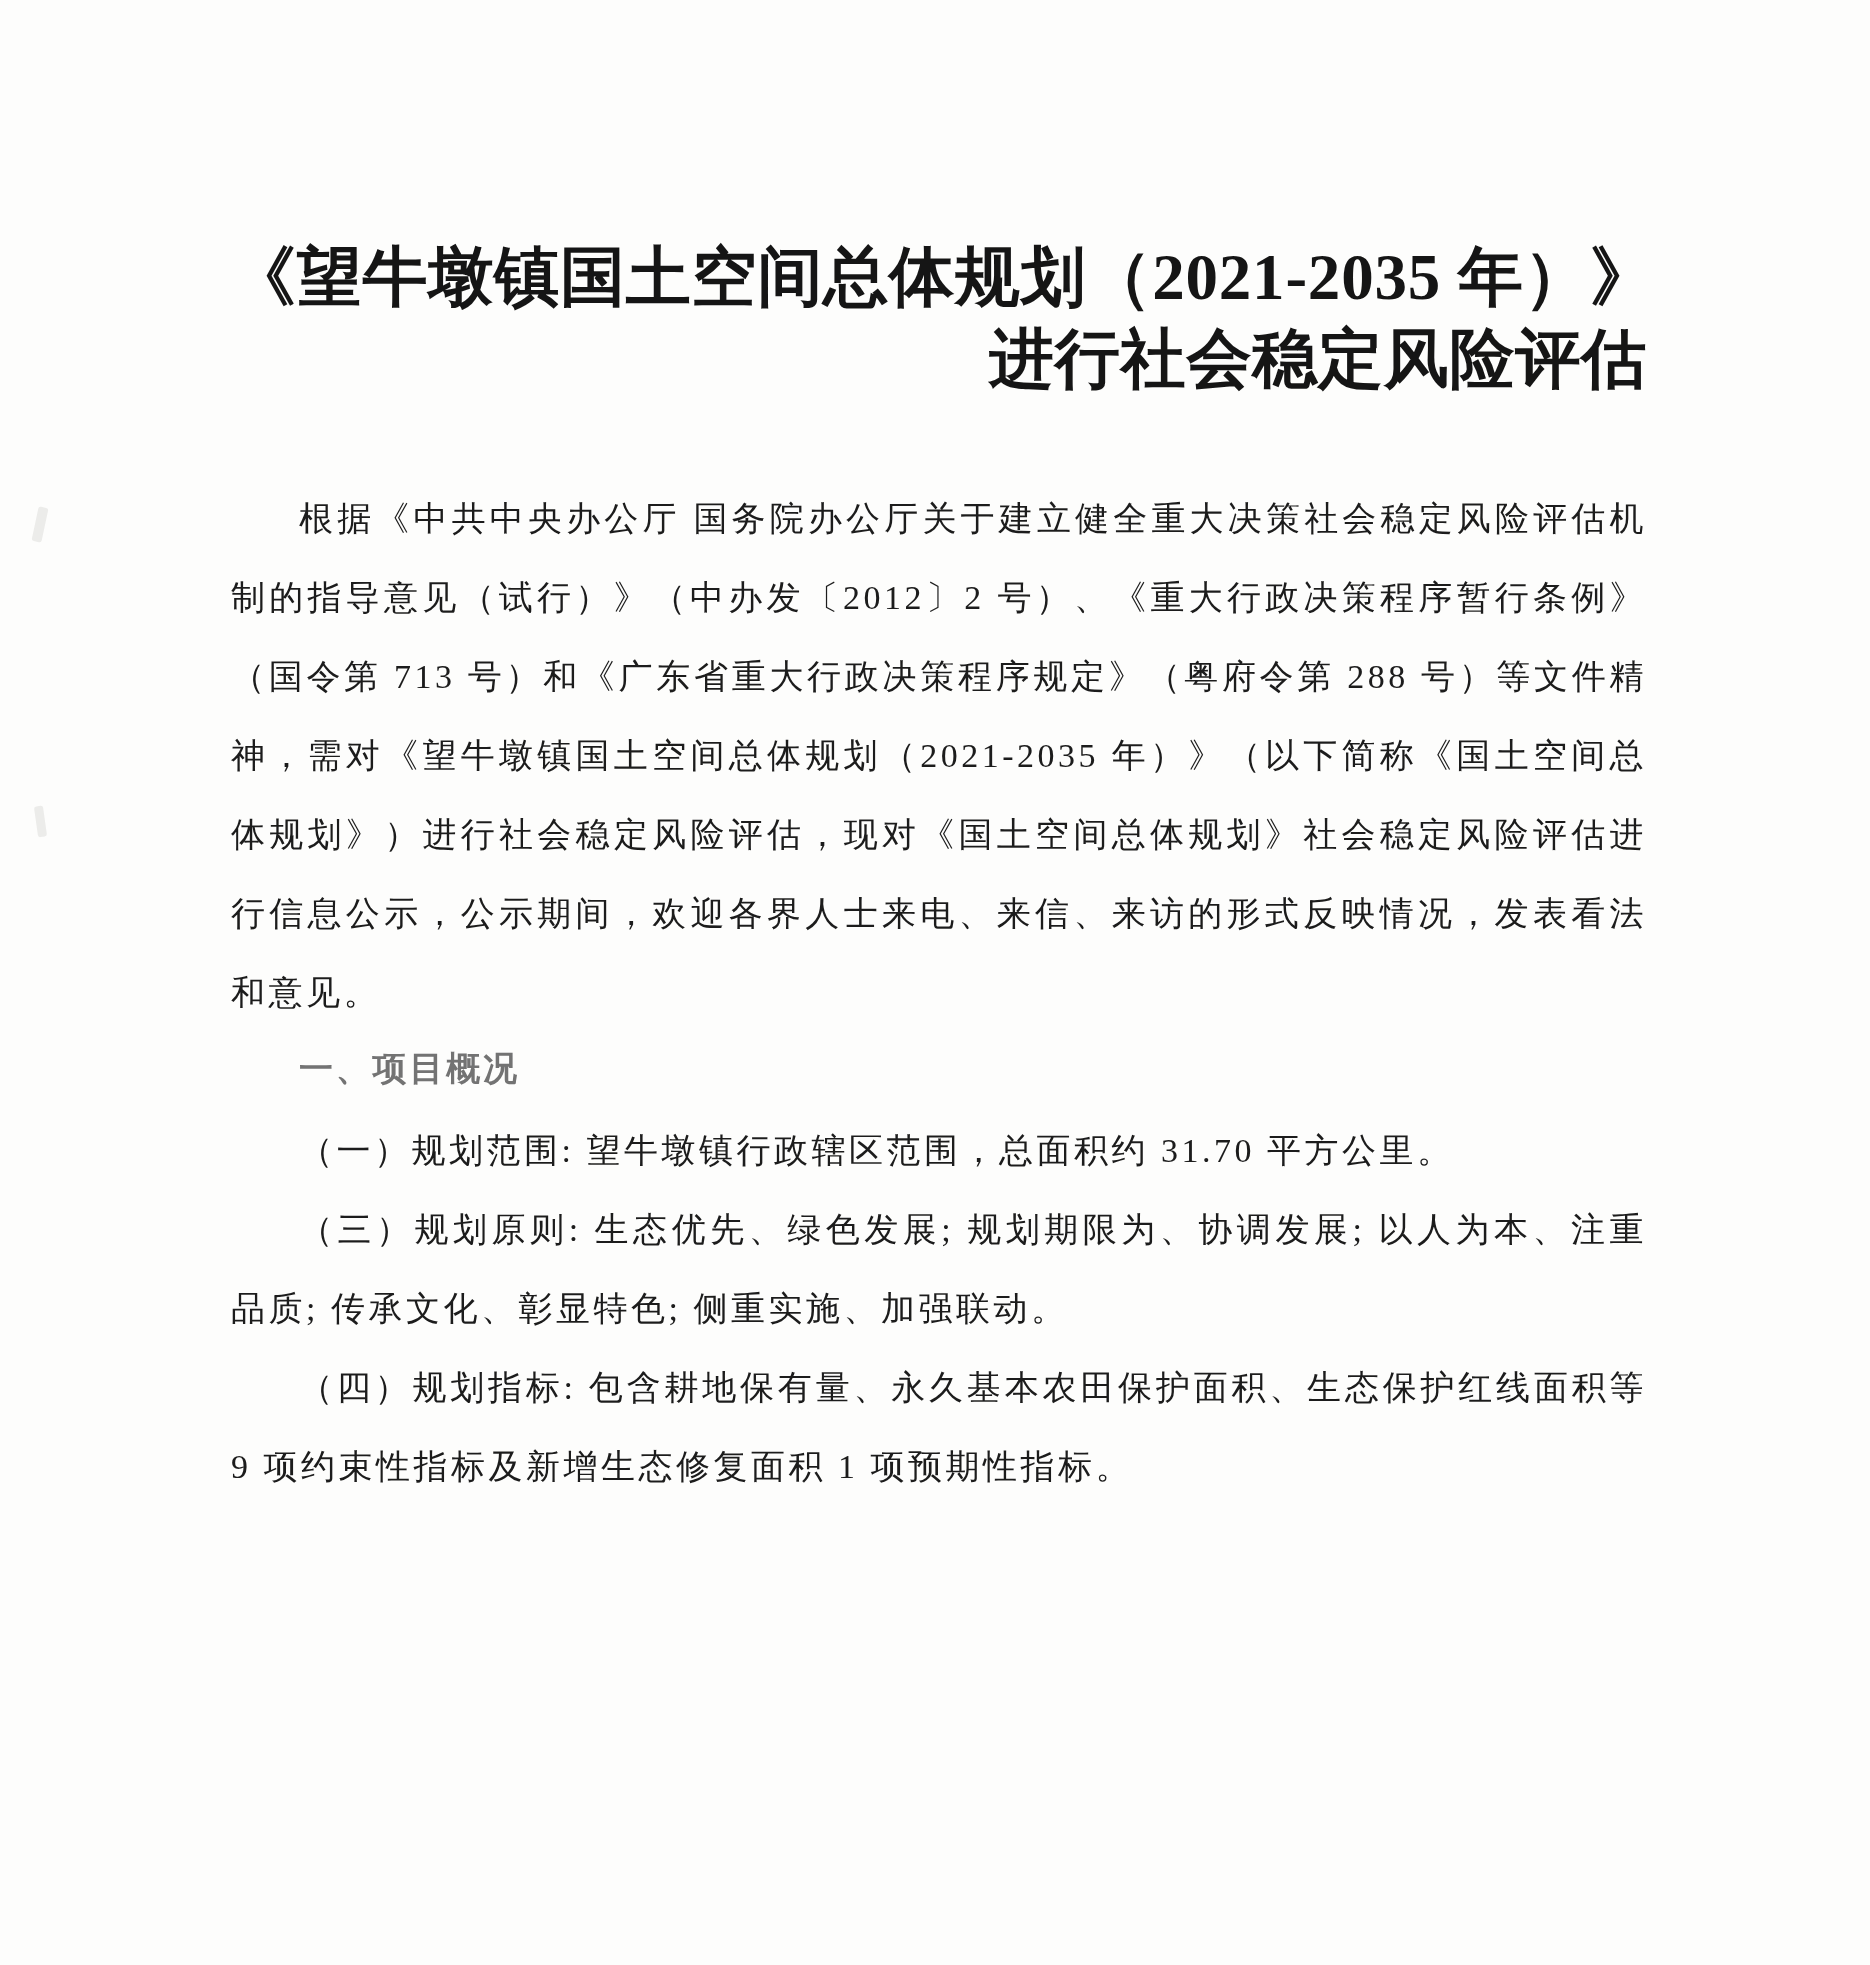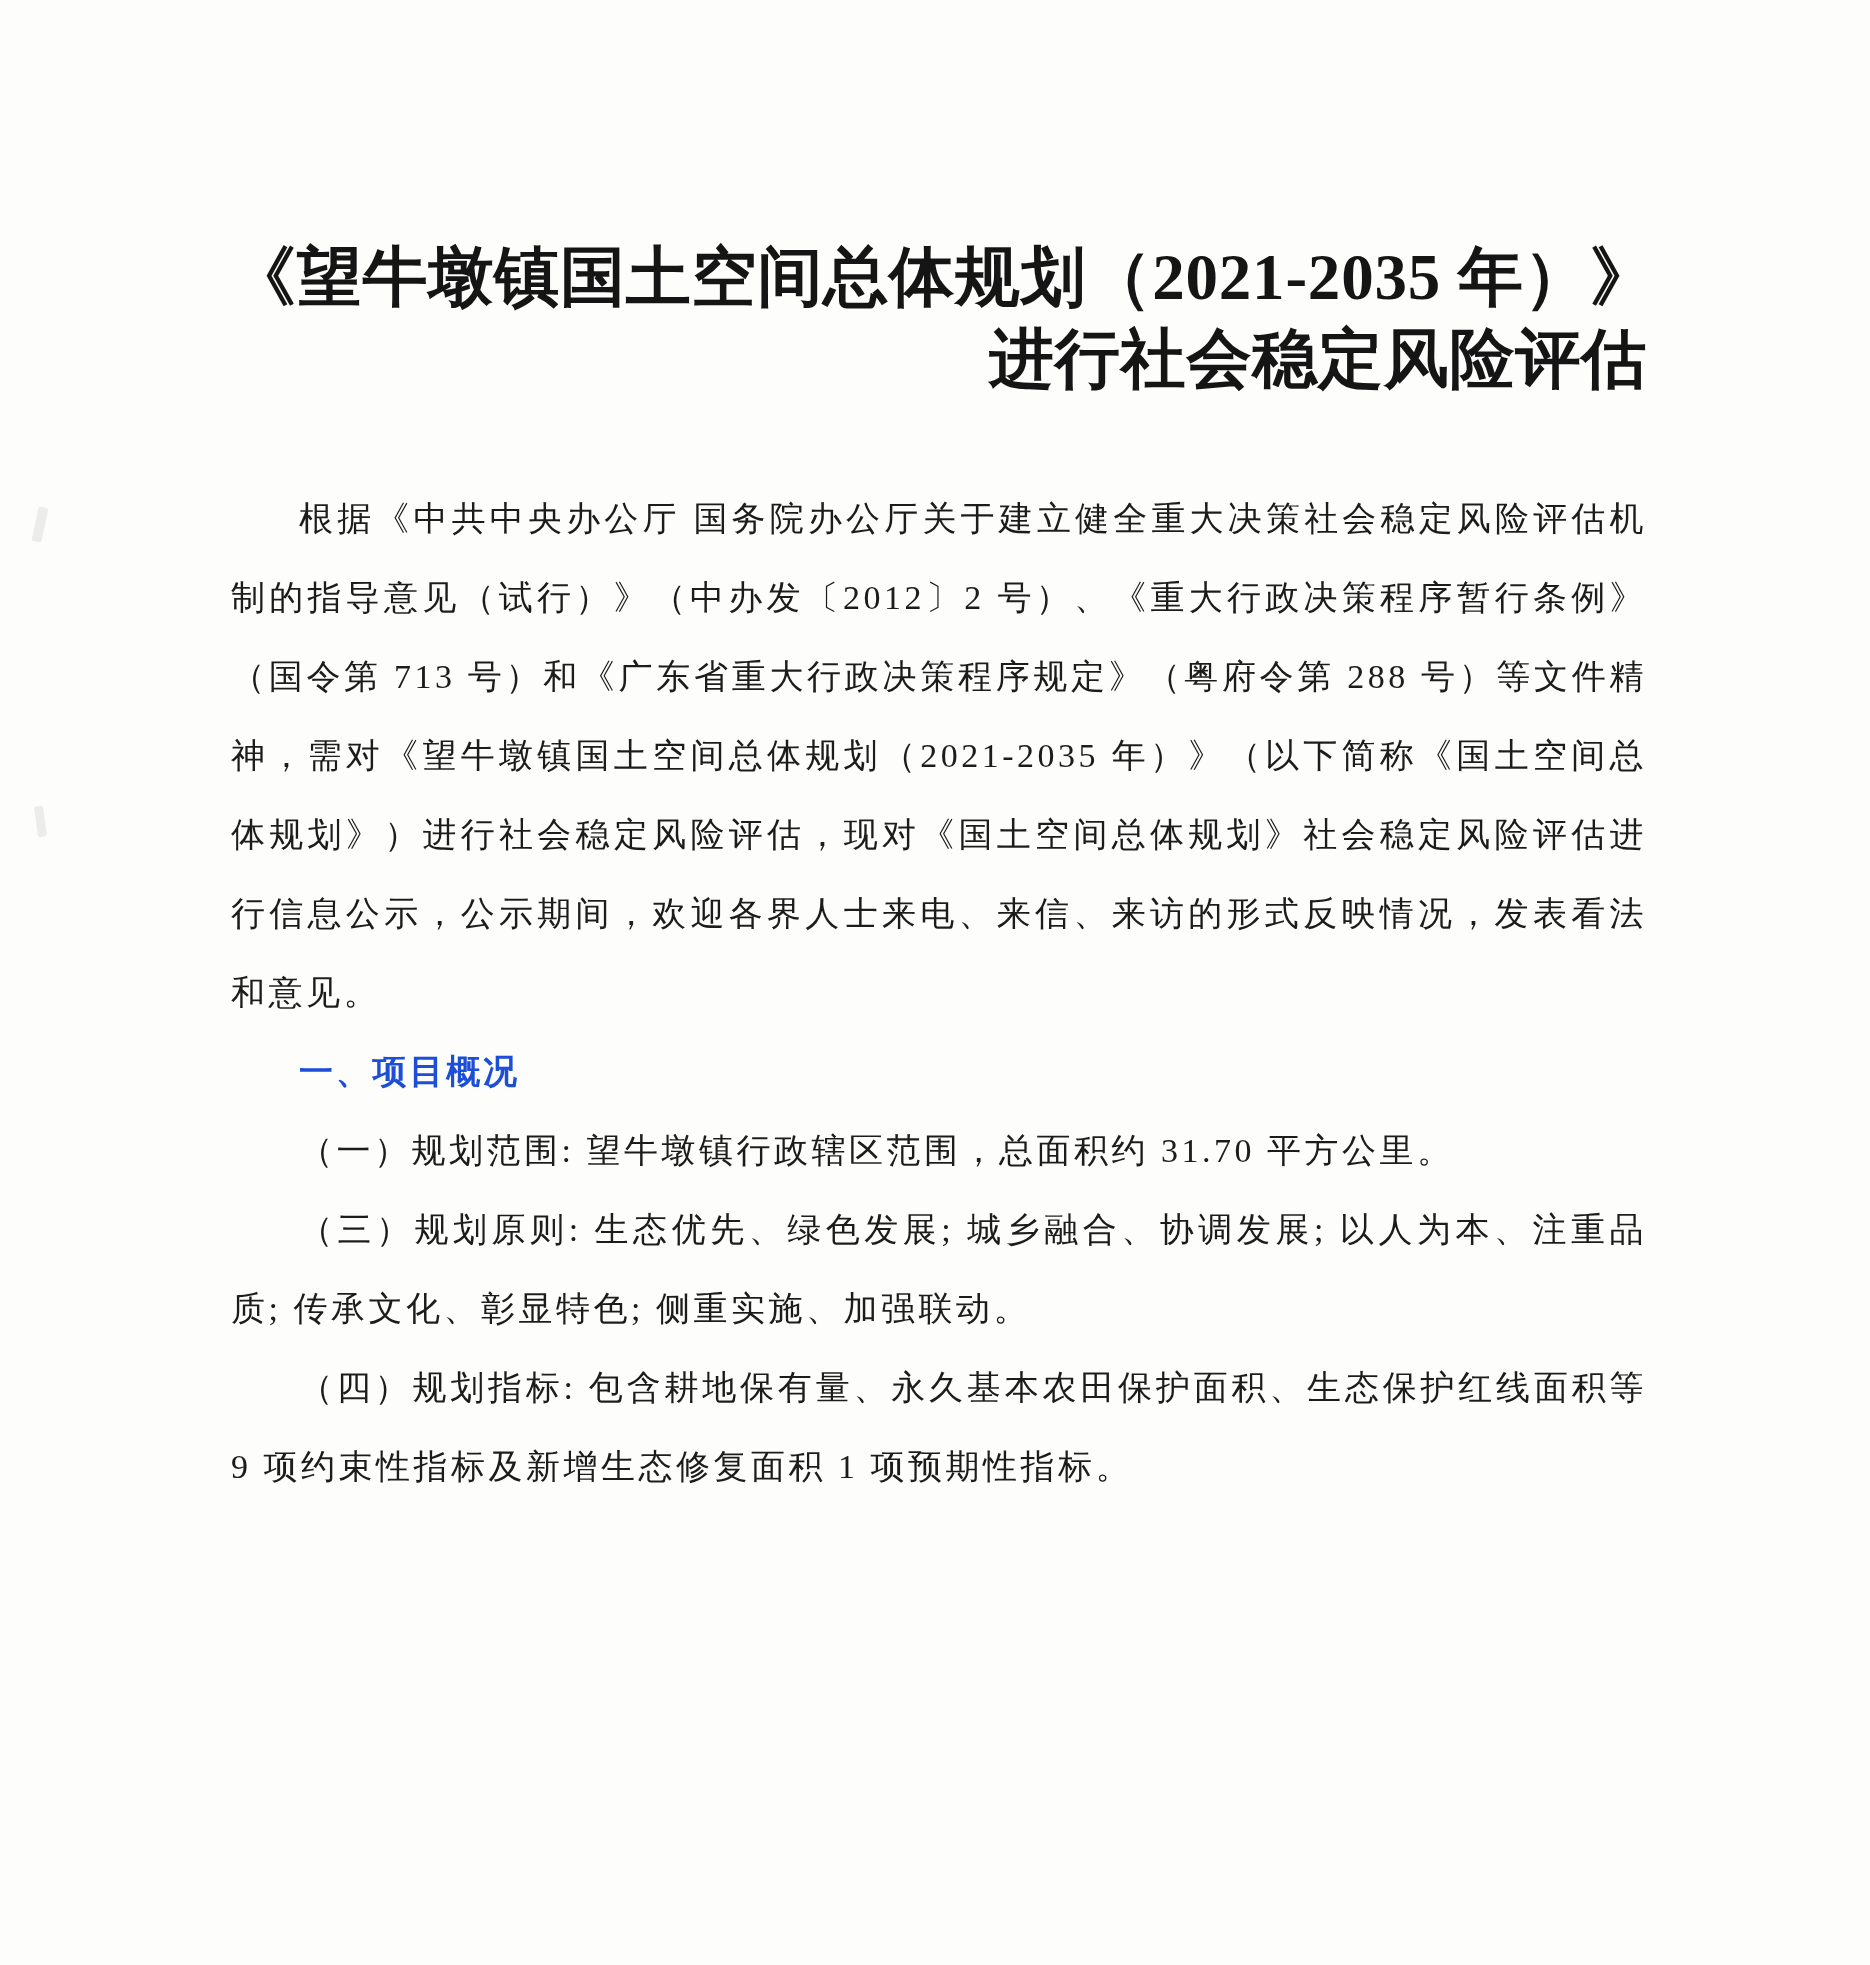--- a/index.html
+++ b/index.html
@@ -33,24 +33,24 @@
   }
   .body-text p {
     margin: 0;
     font-size: 34px;
     line-height: 79px;
     letter-spacing: 3.5px;
     text-align: justify;
     text-indent: 2em;
   }
   .body-text p.heading {
-    font-family: Liberation Serif, serif;
+    font-family: Liberation Mono, monospace;
     font-weight: bold;
     letter-spacing: 2.8px;
-    color: #1d4ed8;
+    color: #737373;
     text-align: left;
   }
   .scan-artifact {
     position: absolute;
     background: #ececea;
     border-radius: 2.4px;
   }
   .artifact-1 { left: 35px; top: 507px; width: 10.2px; height: 35px; transform: rotate(12deg); }
   .artifact-2 { left: 36px; top: 806px; width: 8.6px; height: 31px; transform: rotate(-8deg); }
 </style>
@@ -64,19 +64,19 @@
 
   <div class="title-block">
     <div class="title-line">《望牛墩镇国土空间总体规划（2021-2035 年）》</div>
     <div class="title-line">进行社会稳定风险评估</div>
   </div>
 
   <div class="body-text">
     <p>根据《中共中央办公厅 国务院办公厅关于建立健全重大决策社会稳定风险评估机制的指导意见（试行）》（中办发〔2012〕2 号）、《重大行政决策程序暂行条例》（国令第 713 号）和《广东省重大行政决策程序规定》（粤府令第 288 号）等文件精神，需对《望牛墩镇国土空间总体规划（2021-2035 年）》（以下简称《国土空间总体规划》）进行社会稳定风险评估，现对《国土空间总体规划》社会稳定风险评估进行信息公示，公示期间，欢迎各界人士来电、来信、来访的形式反映情况，发表看法和意见。</p>
     <p class="heading">一、项目概况</p>
     <p>（一）规划范围: 望牛墩镇行政辖区范围，总面积约 31.70 平方公里。</p>
-    <p>（三）规划原则: 生态优先、绿色发展; 城乡融合、协调发展; 以人为本、注重品质; 传承文化、彰显特色; 侧重实施、加强联动。</p>
+    <p>（三）规划原则: 生态优先、绿色发展; 规划期限为、协调发展; 以人为本、注重品质; 传承文化、彰显特色; 侧重实施、加强联动。</p>
     <p>（四）规划指标: 包含耕地保有量、永久基本农田保护面积、生态保护红线面积等 9 项约束性指标及新增生态修复面积 1 项预期性指标。</p>
 
   </div>
 
 </div>
 
 
 </body></html>

